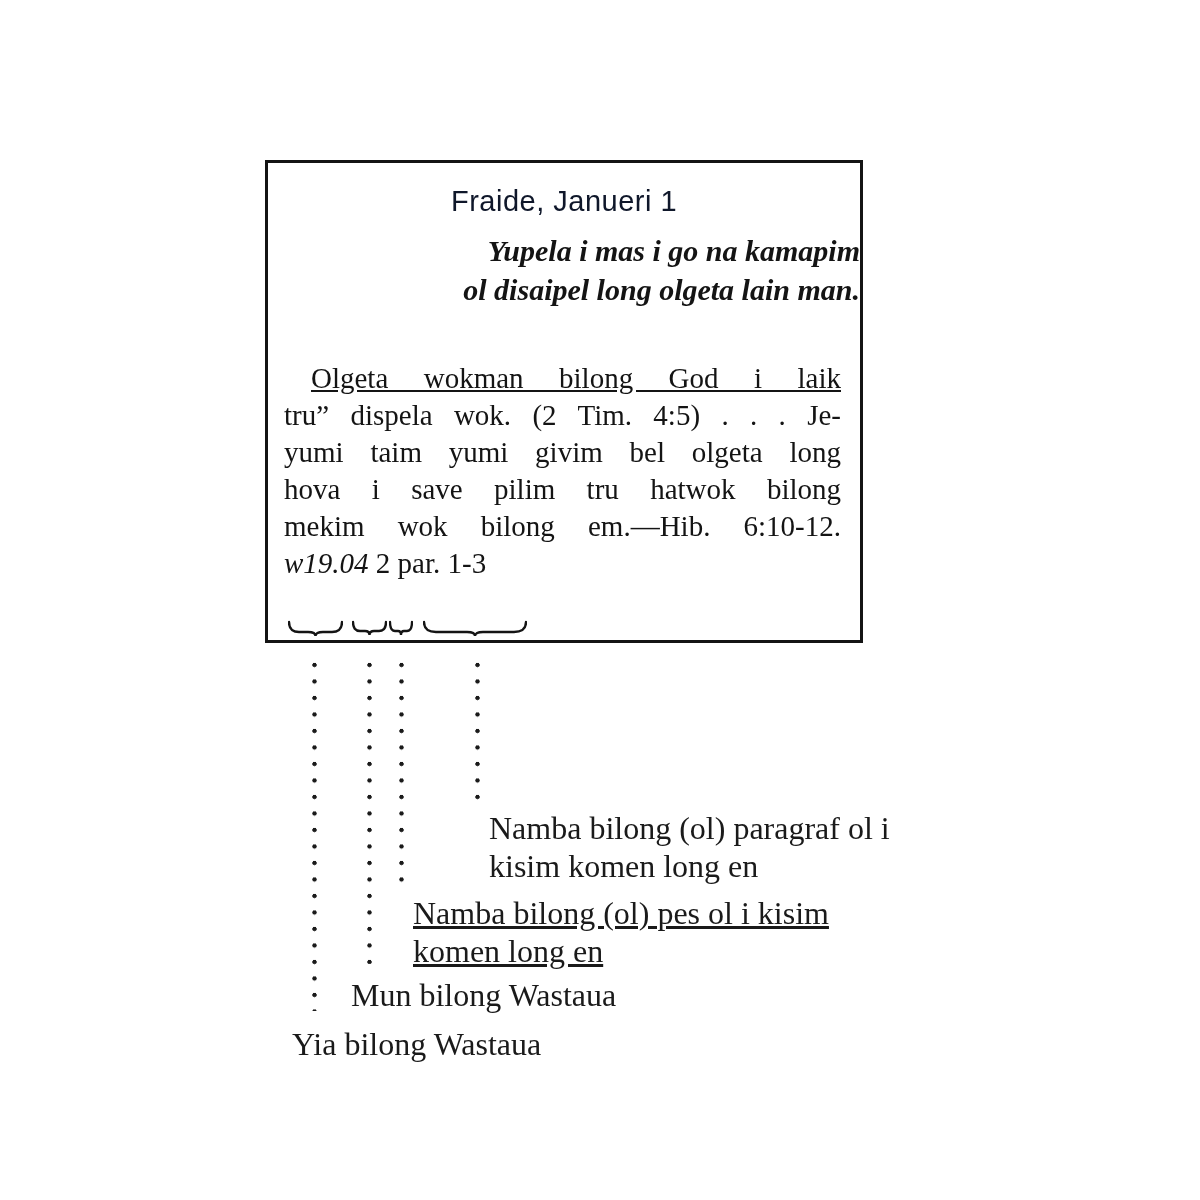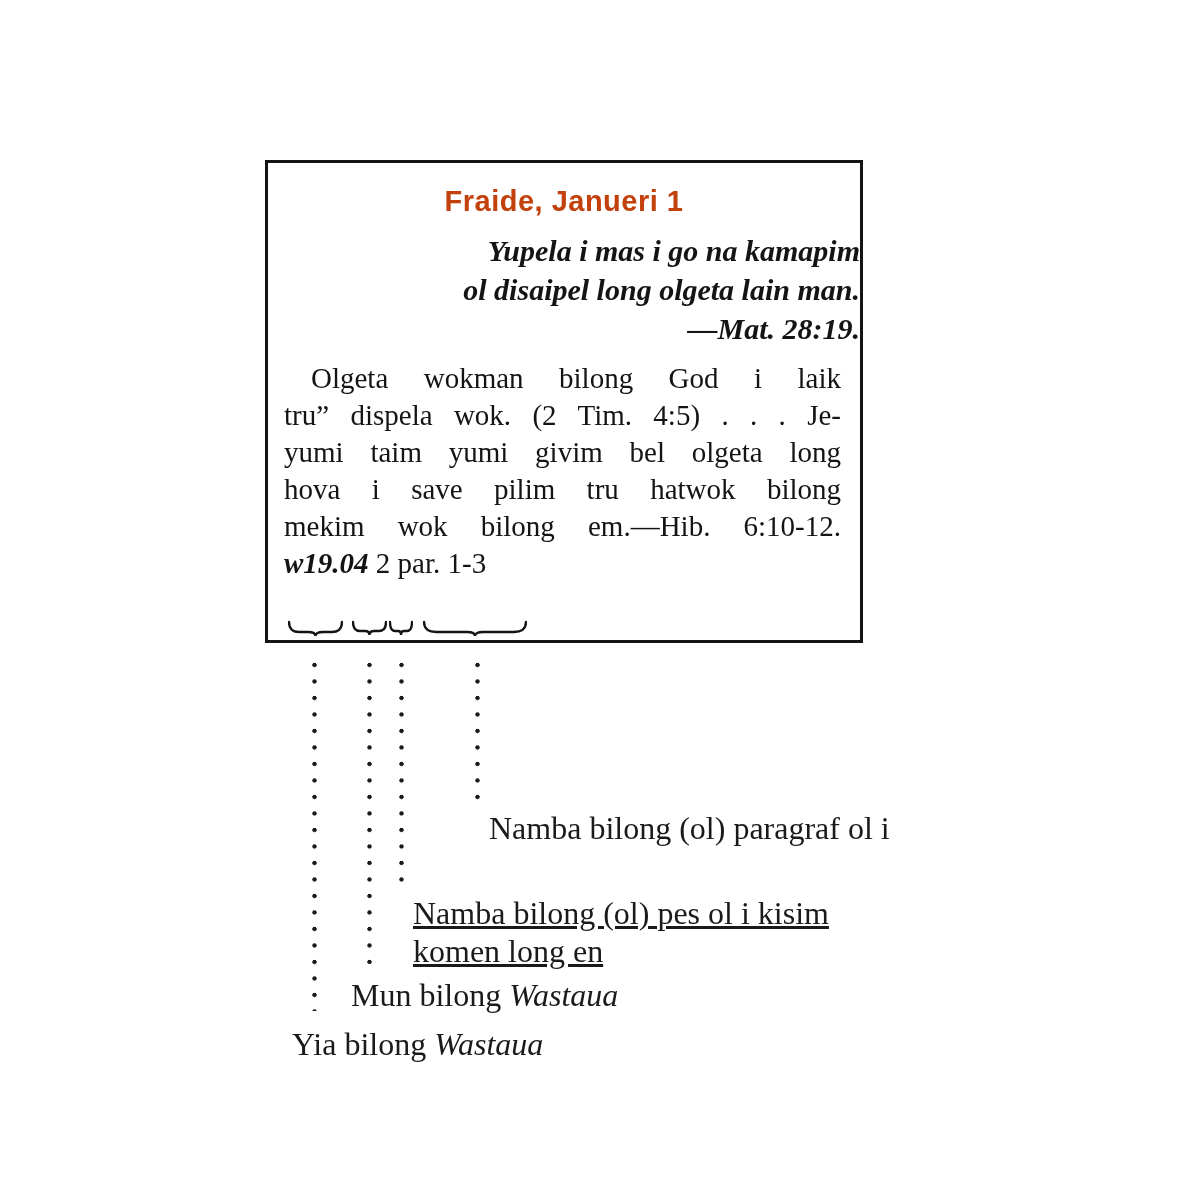--- a/index.html
+++ b/index.html
@@ -26,25 +26,25 @@
     border: 3px solid #141414;
     box-sizing: border-box;
     background: #ffffff;
   }
   .card-date {
     position: absolute;
     left: 0; right: 0;
     top: 23px;
     text-align: center;
     font-family: "Liberation Sans", sans-serif;
-    font-weight: 700;
+    font-weight: 400;
     font-size: 29px;
     line-height: 30px;
     letter-spacing: 0.5px;
-    color: #c2410c;
+    color: #0f172a;
     white-space: nowrap;
   }
   .card-scripture {
     position: absolute;
     left: 0; right: 0;
     top: 68px;
     text-align: right;
     font-family: "Liberation Serif", serif;
     font-style: italic;
     font-weight: 700;
@@ -60,26 +60,26 @@
     font-family: "Liberation Serif", serif;
     font-size: 29px;
     line-height: 37px;
     color: #141414;
   }
   .body-line {
     text-align: justify;
     text-align-last: justify;
     white-space: nowrap;
   }
-  .body-line.indent { padding-left: 27px; }
+  .body-line.indent { padding-left: 27px; text-decoration: underline; }
   .citation-line {
     text-align: left;
     white-space: nowrap;
   }
-  .citation-line .pub-code { font-style: italic; font-weight: bold; }
+  .citation-line .pub-code { font-style: italic; }
 
   
   .brace {
     position: absolute;
     top: 620px;
     height: 17px;
   }
   .brace svg { display: block; }
 
   
@@ -94,34 +94,33 @@
 
   
   .legend-label {
     position: absolute;
     font-family: "Liberation Serif", serif;
     font-size: 32px;
     line-height: 38px;
     color: #1a1a1a;
     white-space: nowrap;
   }
-  .legend-label .pub-name { font-style: italic; }
+  .legend-label .pub-name { }
 </style>
 </head>
 <body>
 
 <div id="canvas">
 
   <div class="card">
     <div class="card-date">Fraide, Janueri 1</div>
 
     <div class="card-scripture">
       <div>Yupela i mas i go na kamapim</div>
       <div>ol disaipel long olgeta lain man.</div>
-      <div>—Mat. 28:19.</div>
     </div>
 
     <div class="card-body">
       <div class="body-line indent">Olgeta wokman bilong God i laik</div>
       <div class="body-line">tru” dispela wok. (2 Tim. 4:5) . . . Je-</div>
       <div class="body-line">yumi taim yumi givim bel olgeta long</div>
       <div class="body-line">hova i save pilim tru hatwok bilong</div>
       <div class="body-line">mekim wok bilong em.—Hib. 6:10-12.</div>
       <div class="citation-line"><span class="pub-code">w19.04</span> <span>2</span> <span>par. 1-3</span></div>
     </div>
@@ -148,20 +147,21 @@
     </svg>
   </div>
 
   <div class="leader" style="left:311.5px; height:350px;"></div>
   <div class="leader" style="left:366.5px; height:303px;"></div>
   <div class="leader" style="left:398.5px; height:222px;"></div>
   <div class="leader" style="left:474.5px; height:140px;"></div>
 
   <div class="legend-label" style="left:465px; top:809px;margin-left:24px;">
     <div>Namba bilong (ol) paragraf ol i</div>
+    <div>kisim komen long en</div>
   </div>
 
   <div class="legend-label" style="left:413px; top:894px;text-decoration:underline;">
     <div>Namba bilong (ol) pes ol i kisim</div>
     <div>komen long en</div>
   </div>
 
   <div class="legend-label" style="left:351px; top:976px;"><span>Mun bilong </span><span class="pub-name">Wastaua</span></div>
 
   <div class="legend-label" style="left:292px; top:1025px;"><span>Yia bilong </span><span class="pub-name">Wastaua</span></div>

